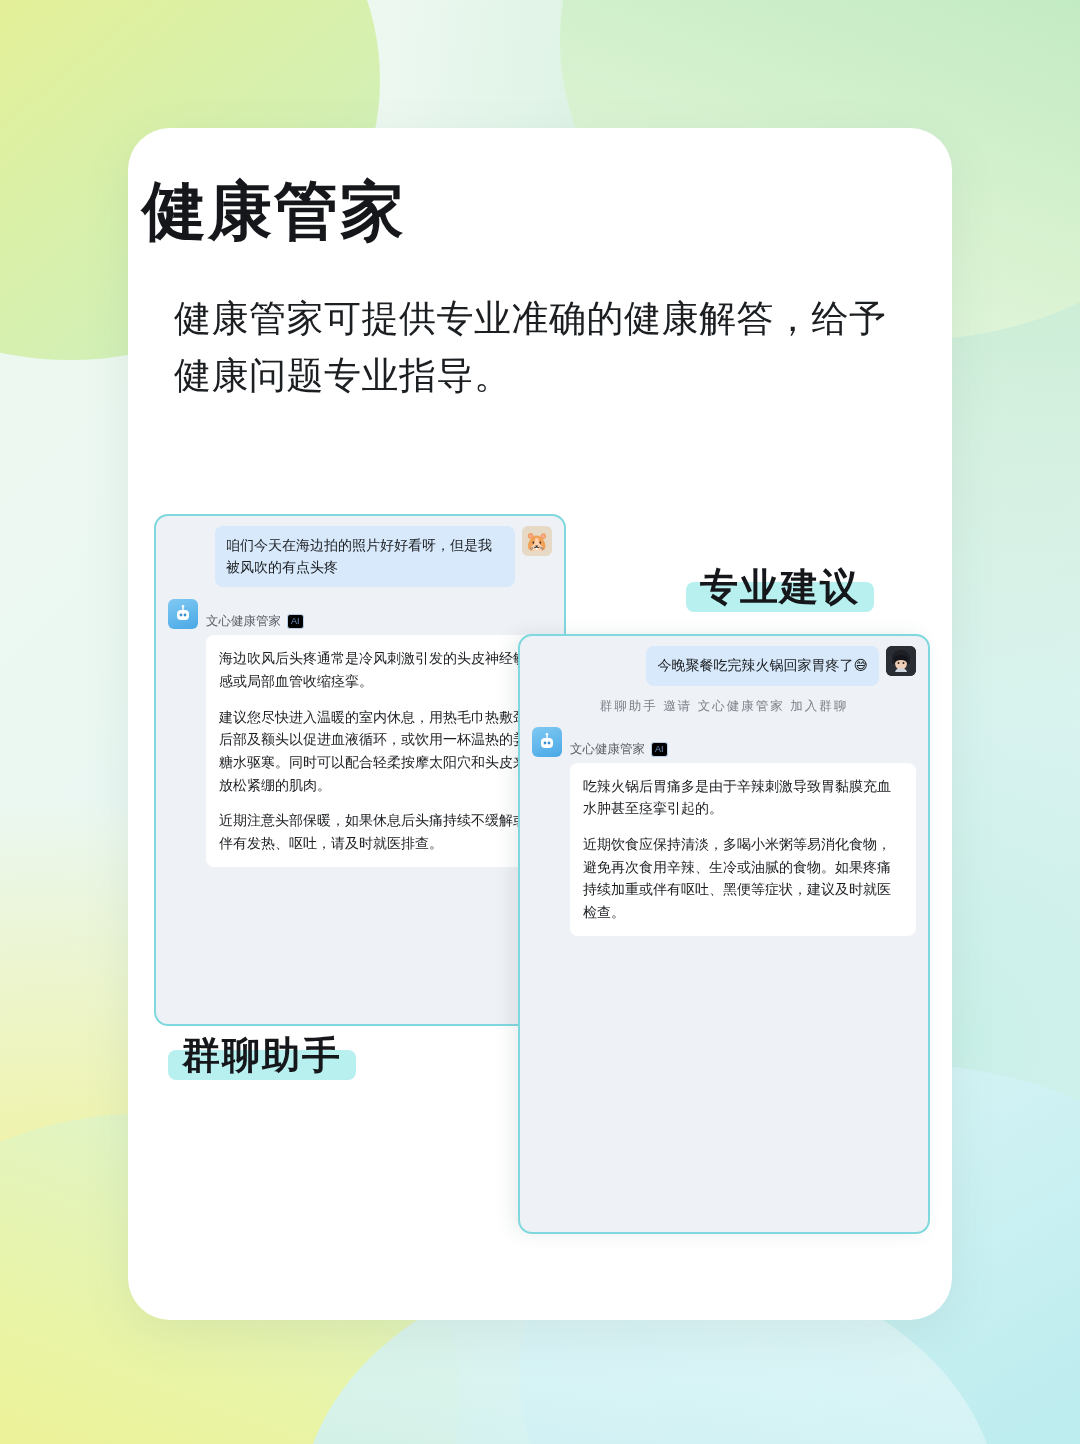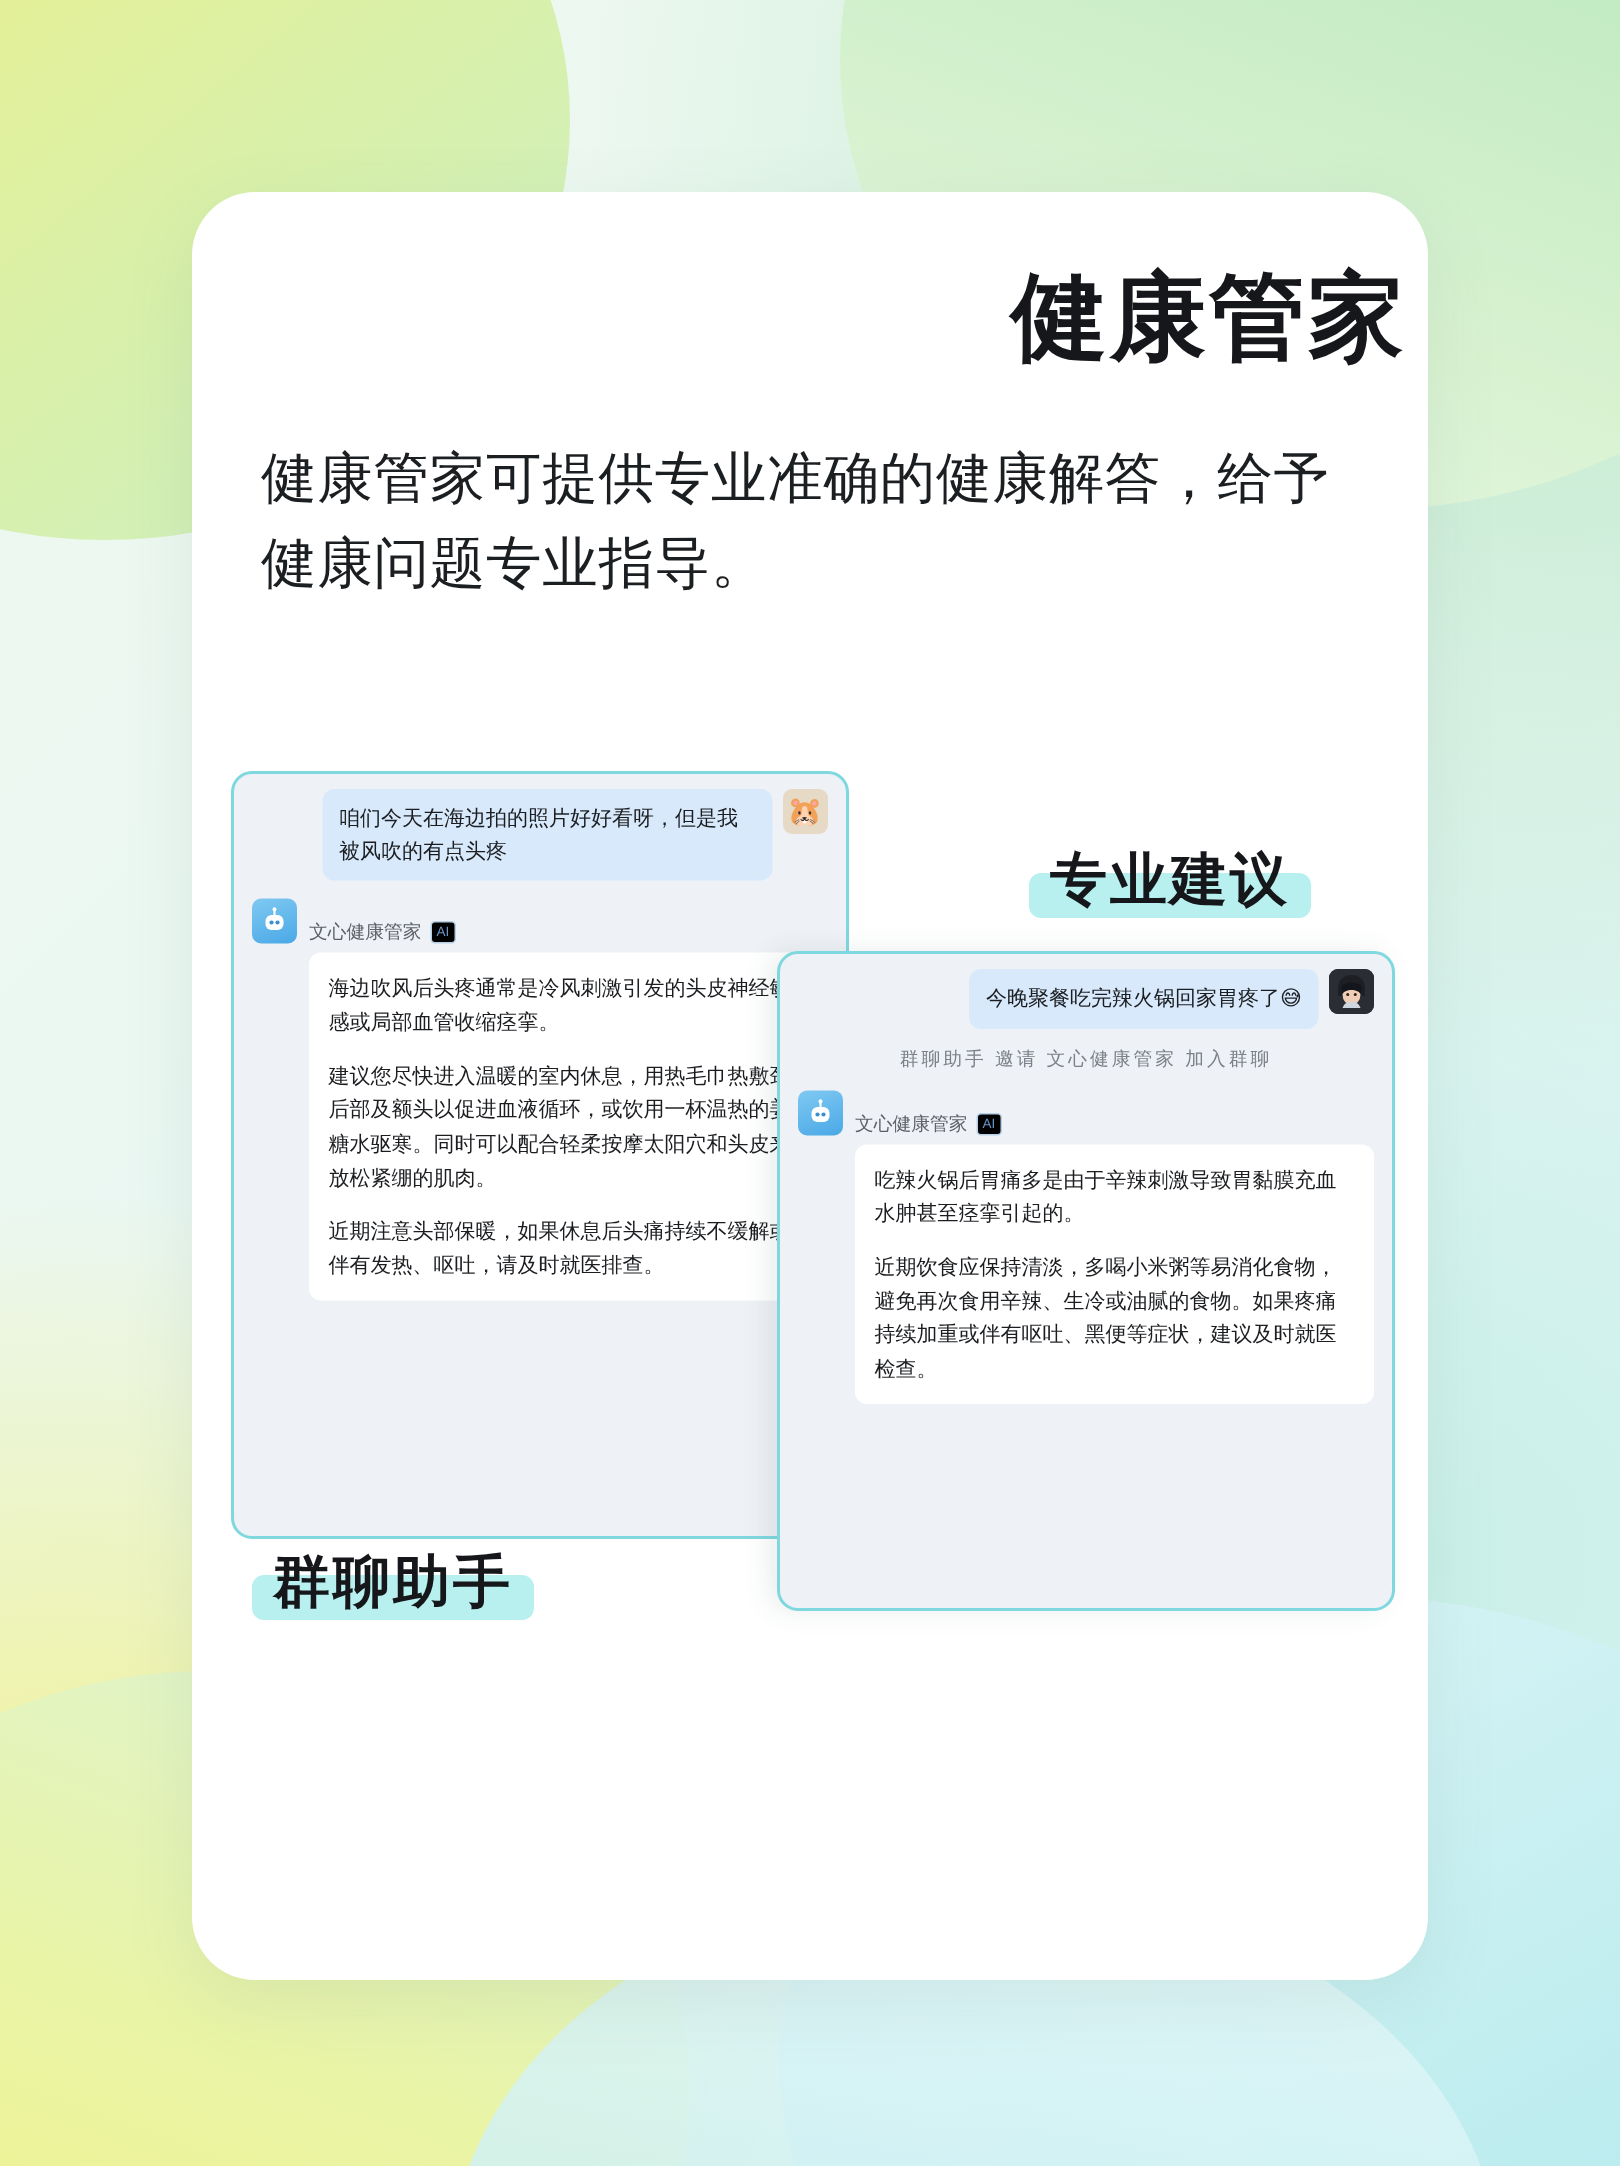--- a/index.html
+++ b/index.html
@@ -50,21 +50,21 @@
     left: 128px; top: 128px;
     width: 824px; height: 1192px;
     background: #ffffff;
     border-radius: 42px;
     box-shadow: 0 14px 48px rgba(80,120,110,0.10);
     overflow: hidden;
   }
 
   .title-wrap {
     position: absolute; left: 0; right: 0; top: 48px;
-    text-align: right;
+    text-align: left;
   }
   .title {
     display: inline-block;
     position: relative;
     font-size: 64px;
     font-weight: bold;
     letter-spacing: 2px;
     color: #15171a;
     padding: 0 14px;
     line-height: 1.1;
@@ -95,21 +95,21 @@
     border-radius: 14px;
     overflow: hidden;
   }
   .chat-back {
     left: 26px; top: 386px;
     width: 412px; height: 512px;
     z-index: 2;
   }
   .chat-front {
     left: 390px; top: 506px;
-    width: 412px; height: 440px;
+    width: 412px; height: 600px;
     z-index: 4;
     box-shadow: -6px 0 18px rgba(60,90,90,0.10);
   }
   .chat-inner { padding: 10px 12px 12px 12px; }
 
   
   .row-user {
     display: flex;
     justify-content: flex-end;
     align-items: flex-start;

